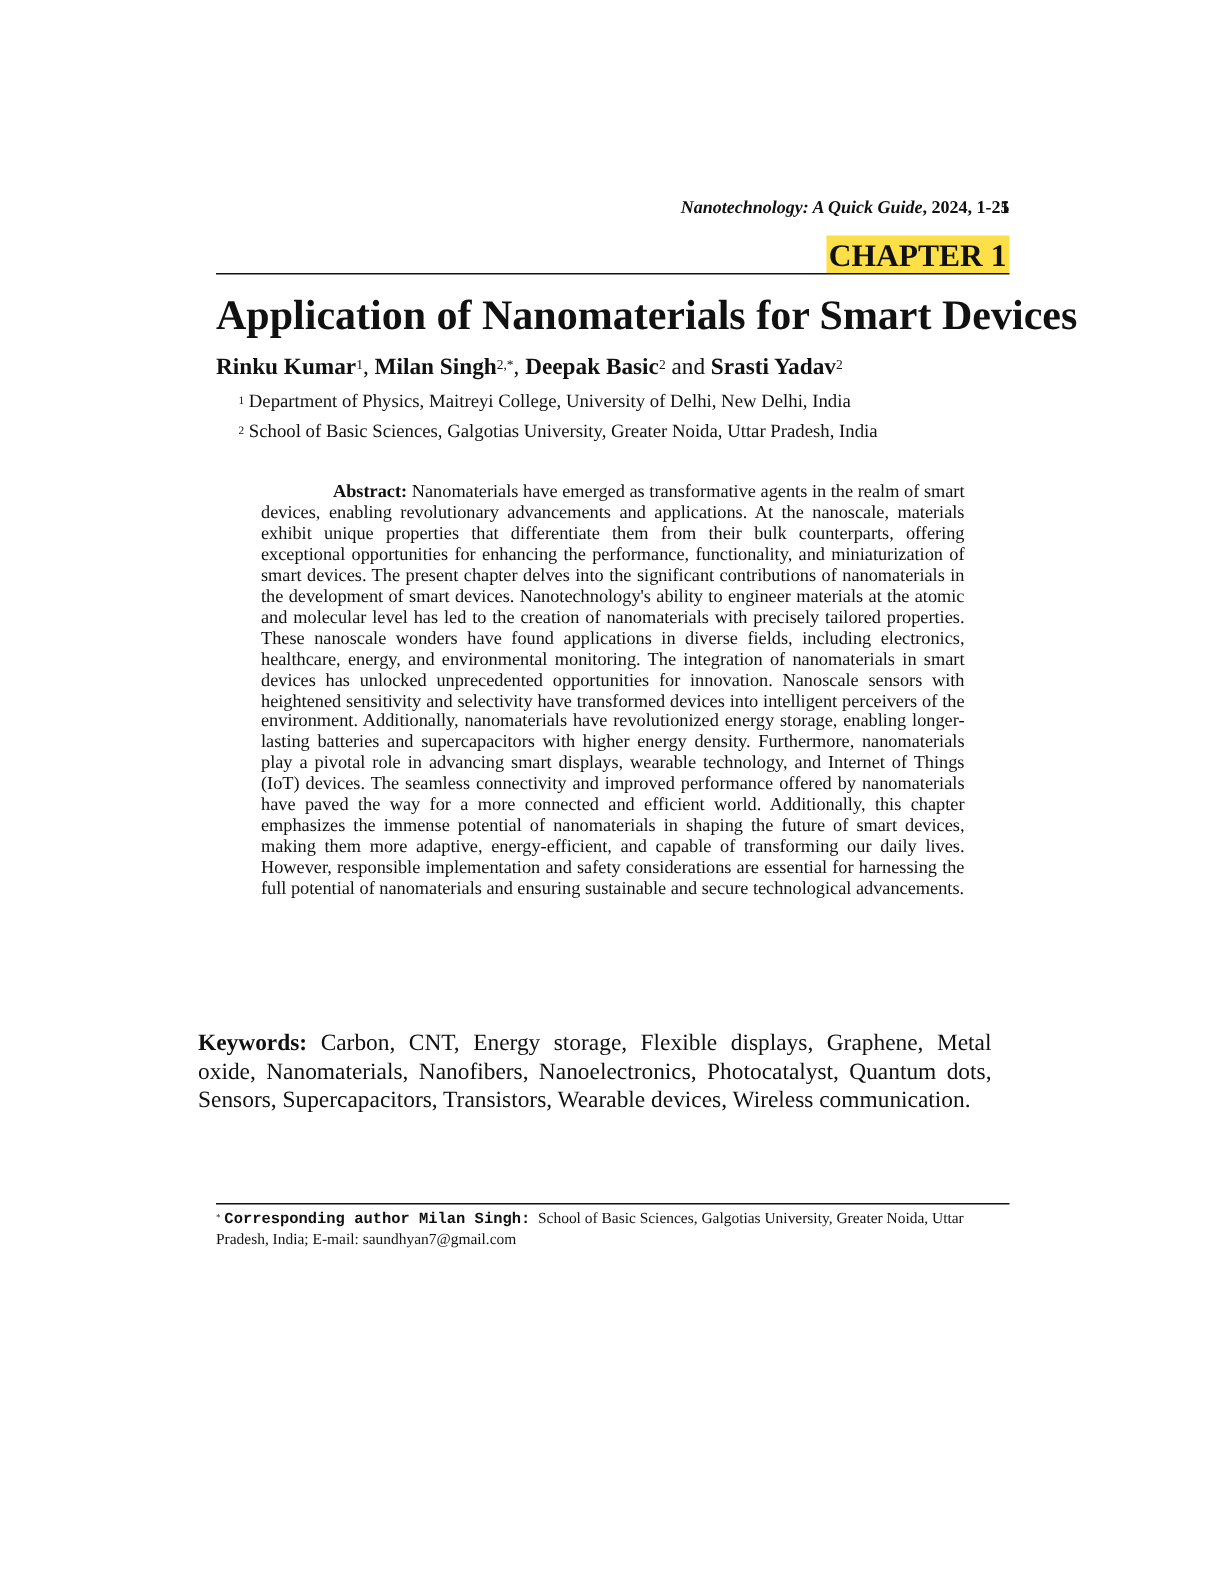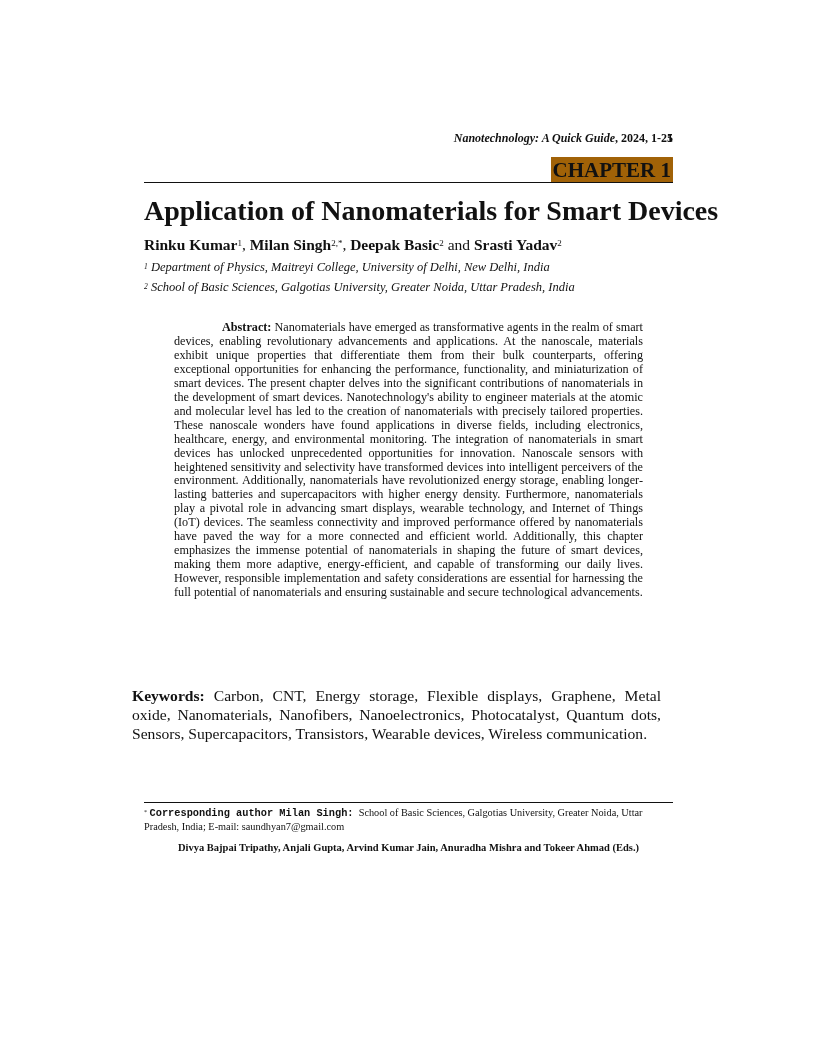--- a/index.html
+++ b/index.html
@@ -3,27 +3,27 @@
 <meta charset="utf-8">
 <style>
   html, body { margin: 0; padding: 0; background: #ffffff; }
   body { width: 816px; height: 1056px; position: relative; overflow: hidden;
          font-family: "Liberation Serif", serif; color: #111; }
   .abs { position: absolute; }
   .running-head { top: 131px; left: 144px; width: 529px; height: 16px; font-size: 12px; font-weight: bold; }
   .running-head .title { position: absolute; left: 0; right: 0; text-align: right; }
   .running-head .title i { font-style: italic; }
   .running-head .page { position: absolute; right: 0; }
-  .chapter-label { top: 157px; right: 143px; font-size: 21px; font-weight: bold; background: #a16207; padding: 1px 2px 0 2px; line-height: 24px; }
+  .chapter-label { top: 157px; right: 143px; font-size: 21px; font-weight: bold; background: #fde047; padding: 1px 2px 0 2px; line-height: 24px; }
   .rule-top { top: 182px; left: 144px; width: 529px; height: 0; border-top: 1px solid #111; }
   .paper-title { top: 196px; left: 144px; font-size: 28px; font-weight: bold; line-height: 30px; }
   .authors { top: 235px; left: 144px; font-size: 15.5px; line-height: 20px; }
   .authors b { font-weight: bold; }
   .authors sup { font-size: 9px; vertical-align: top; position: relative; top: -2px; }
-  .affil { left: 144px; font-size: 12.5px; font-style: italic; line-height: 16px; text-align: center; }
+  .affil { left: 159px; font-size: 12.5px; line-height: 16px; text-align: center; }
   .affil sup { font-size: 7.5px; vertical-align: top; }
   .affil1 { top: 259px; }
   .affil2 { top: 279px; }
   .abstract { top: 321px; left: 174px; width: 469px; font-size: 12.2px; line-height: 13.95px; text-align: justify; }
   .abstract b { font-weight: bold; margin-left: 48px; }
   .keywords { top: 686px; left: 132px; width: 529px; font-size: 15.6px; line-height: 19px; text-align: justify; }
   .rule-foot { top: 802px; left: 144px; width: 529px; border-top: 1px solid #111; }
   .footnote { top: 806px; left: 144px; width: 529px; font-size: 10.3px; line-height: 13px; }
   .footnote b { font-weight: bold; font-family: Liberation Mono, monospace; }
   .footnote sup { font-size: 6px; vertical-align: top; }
@@ -60,14 +60,13 @@
 <div class="abs keywords">
   <b>Keywords:</b> <span>Carbon, CNT, Energy storage, Flexible displays, Graphene, Metal oxide, Nanomaterials, Nanofibers, Nanoelectronics, Photocatalyst, Quantum dots, Sensors, Supercapacitors, Transistors, Wearable devices, Wireless communication.</span>
 </div>
 
 <div class="abs rule-foot"></div>
 <div class="abs footnote">
   <sup>*</sup> <b>Corresponding author Milan Singh:</b>&nbsp; <span>School of Basic Sciences, Galgotias University, Greater Noida, Uttar Pradesh, India; E-mail: saundhyan7@gmail.com</span>
 </div>
 
 <div class="abs editors">
-  <div>Divya Bajpai Tripathy, Anjali Gupta, Arvind Kumar Jain, Anuradha Mishra and Tokeer Ahmad (Eds.)</div>
 </div>
 
 </body></html>

